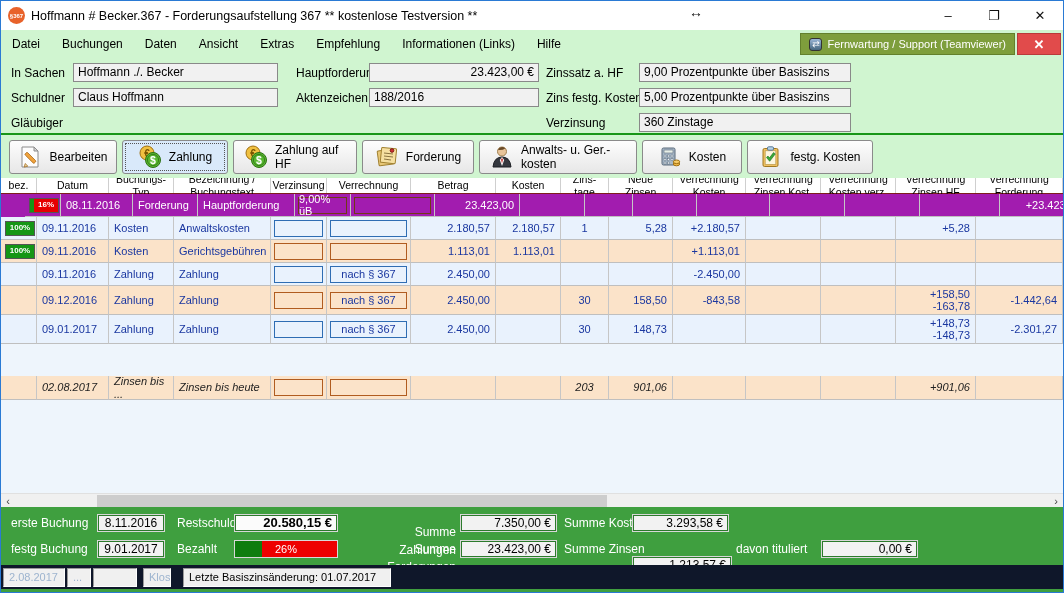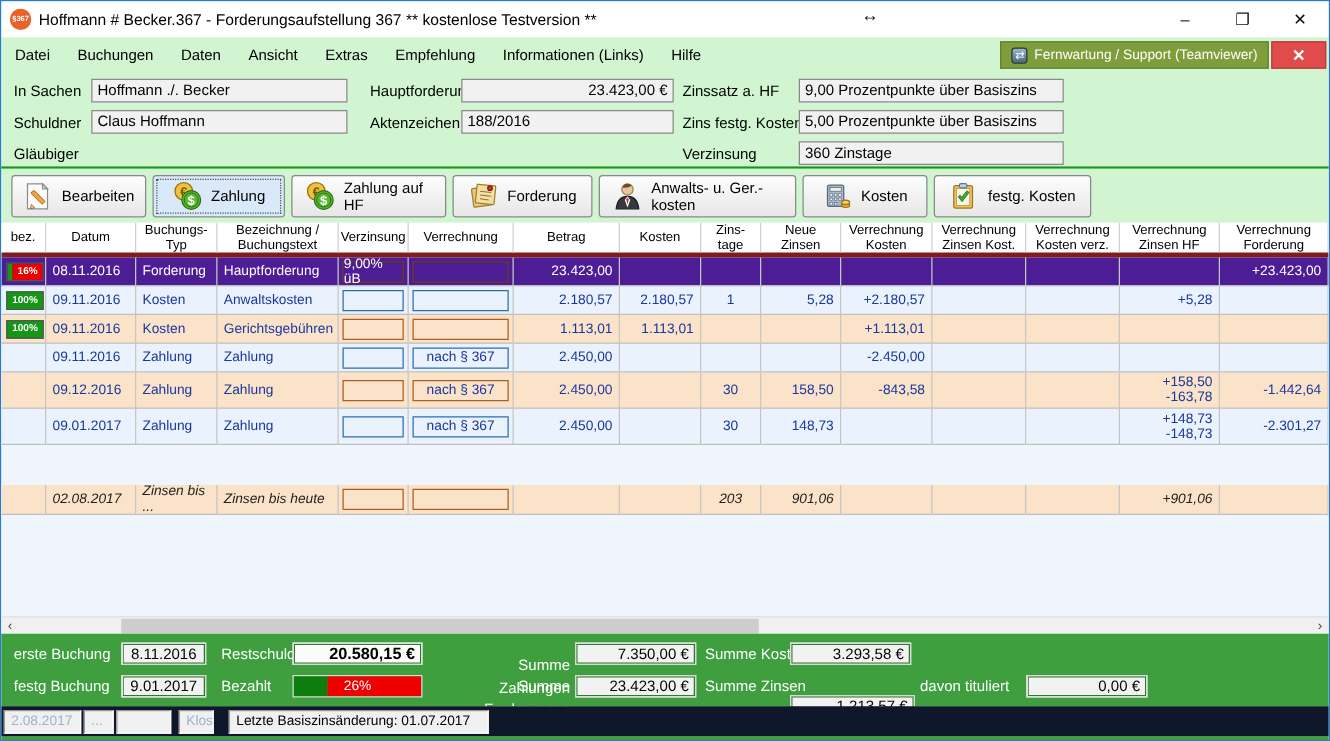--- a/index.html
+++ b/index.html
@@ -34,33 +34,33 @@
   .green-divider { height:2px; background:#179617; flex:0 0 auto; }
   
   .toolbar { height:43px; display:flex; align-items:center; padding-left:8px; gap:5px; background:#d0f5d0; flex:0 0 auto; }
   .tbtn { height:34px; display:flex; align-items:center; justify-content:center; gap:7px;
     background:linear-gradient(#fdfdfd,#e7e7e7); border:1px solid #8a8a8a; border-radius:3px;
     font-size:12px; color:#000; padding:0 10px; }
   .tbtn.active { background:#d9e9fa; outline:1px dotted #555; outline-offset:-4px; }
   .tbtn svg { width:24px; height:24px; flex:0 0 auto; }
   
   .tablewrap { flex:1 1 auto; display:flex; flex-direction:column; background:#eef5fc; overflow:hidden; }
-  .thead { display:flex; background:#ffffff; height:28px; border-bottom:4px solid #7f1d1d; flex:0 0 auto; }
+  .thead { display:flex; background:#ffffff; height:16px; border-bottom:1px solid #7f1d1d; flex:0 0 auto; }
   .th { display:flex; align-items:center; justify-content:center; text-align:center;
     font-size:10.5px; color:#000; white-space:pre-line; line-height:1.15;
     border-right:1px solid #cfcfcf; height:100%; flex:0 0 auto; }
   .tr { display:flex; height:23px; flex:0 0 auto; }
   .tr.tall { height:29px; }
   .tr.last { height:24px;margin-top:32px; }
   .td { display:flex; align-items:center; font-size:11px; border-right:1px solid #c6c6c6;
     border-bottom:1px solid #bfbfbf; white-space:pre-line; line-height:1.1; overflow:hidden; flex:0 0 auto; }
   .align-left { padding-left:5px; }
   .align-right { justify-content:flex-end; padding-right:5px; text-align:right; }
   .align-center { justify-content:center; }
-  .tr.selected { background:#4c1d95; color:#fff; }
+  .tr.selected { background:#a21caf; color:#fff;padding-left:24px; }
   .tr.blue { background:#e9f2fd; color:#1a37a0; }
   .tr.peach { background:#fbe3c9; color:#1a37a0; }
   .tr.italic .td { font-style:italic; color:#222; }
   .cellbox { flex:1; margin:2px 3px; height:17px; border:1px solid; display:flex;
     align-items:center; justify-content:center; font-size:11px; }
   .tr.blue .cellbox { border-color:#2f6db3; }
   .tr.peach .cellbox { border-color:#b05c20; }
   .tr.selected .cellbox { border-color:#6f3a17; }
   .badge { width:30px; height:15px; display:flex; overflow:hidden; font-size:8px; font-weight:bold;
     color:#fff; margin-left:3px; border:1px solid #555; }

